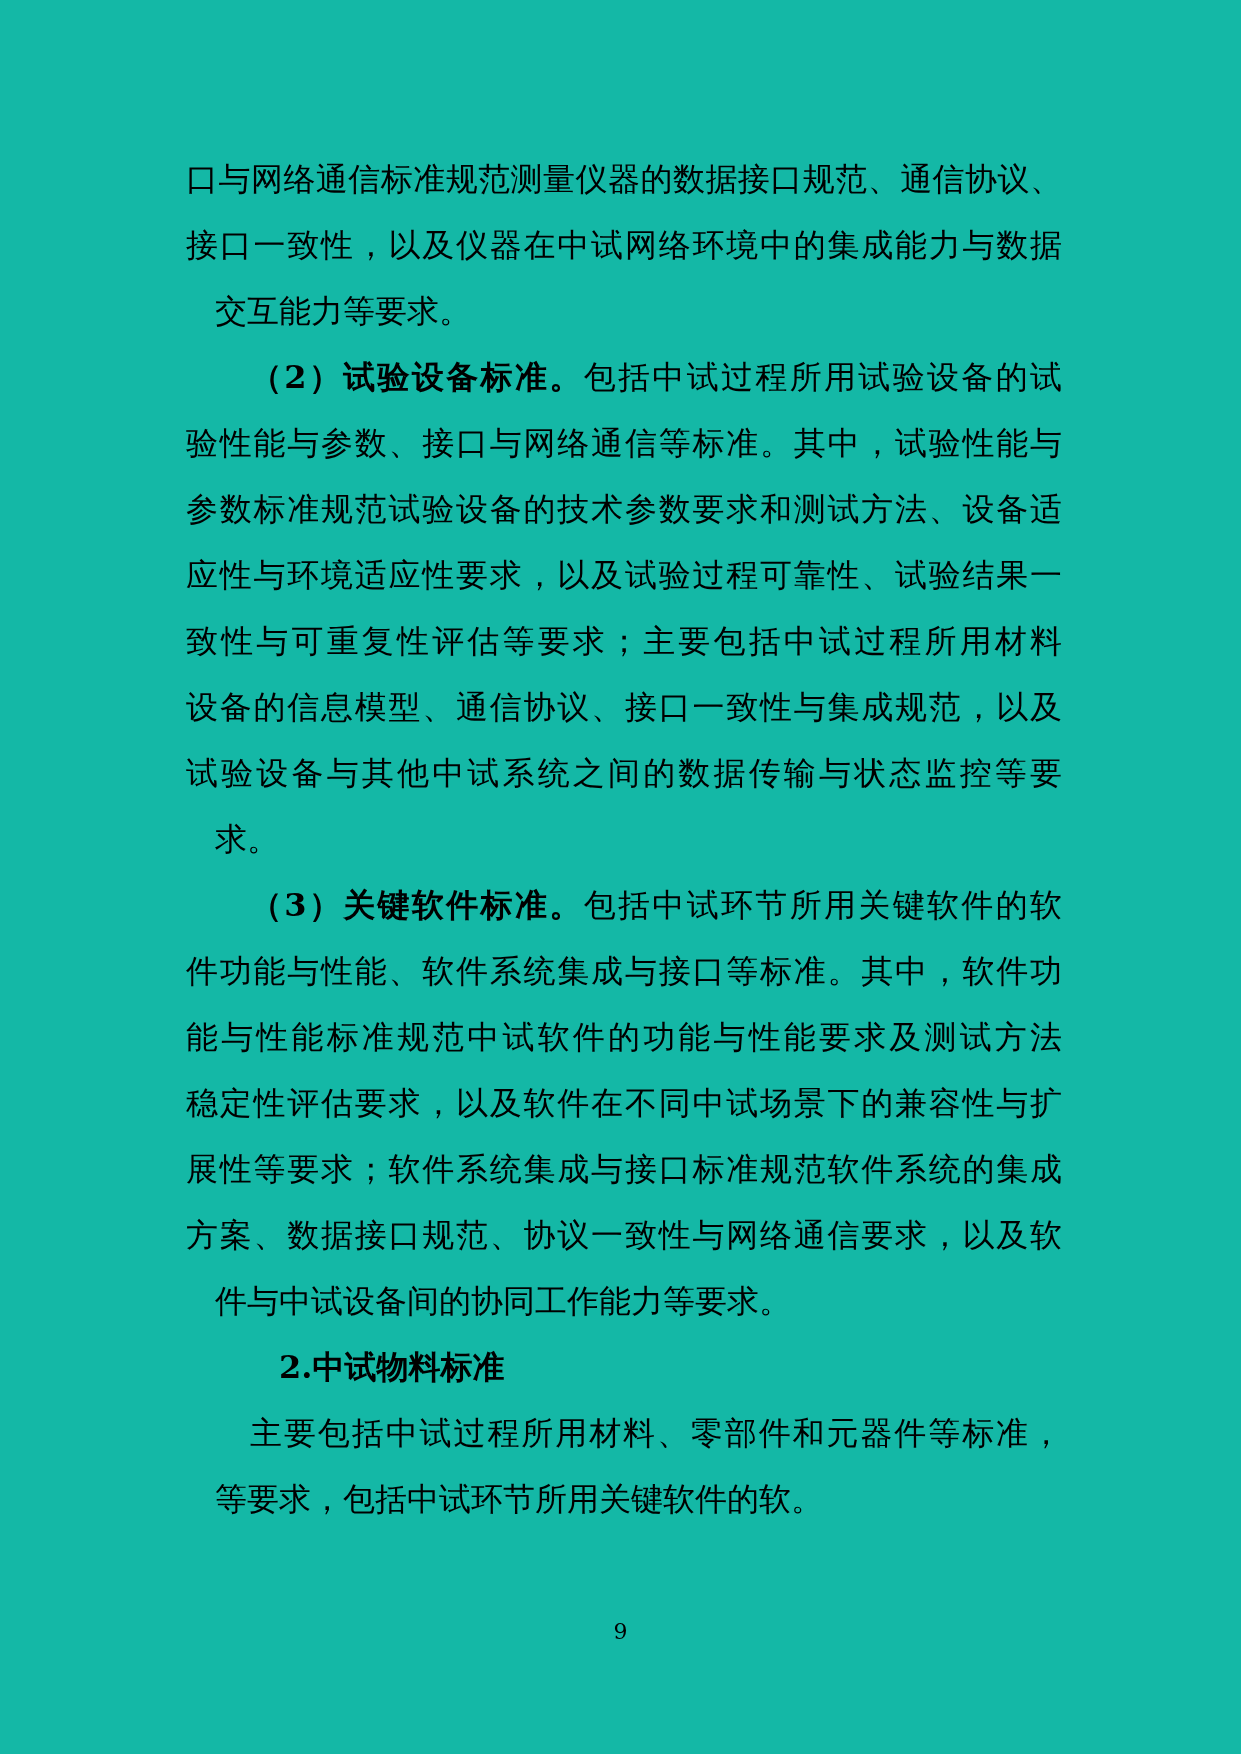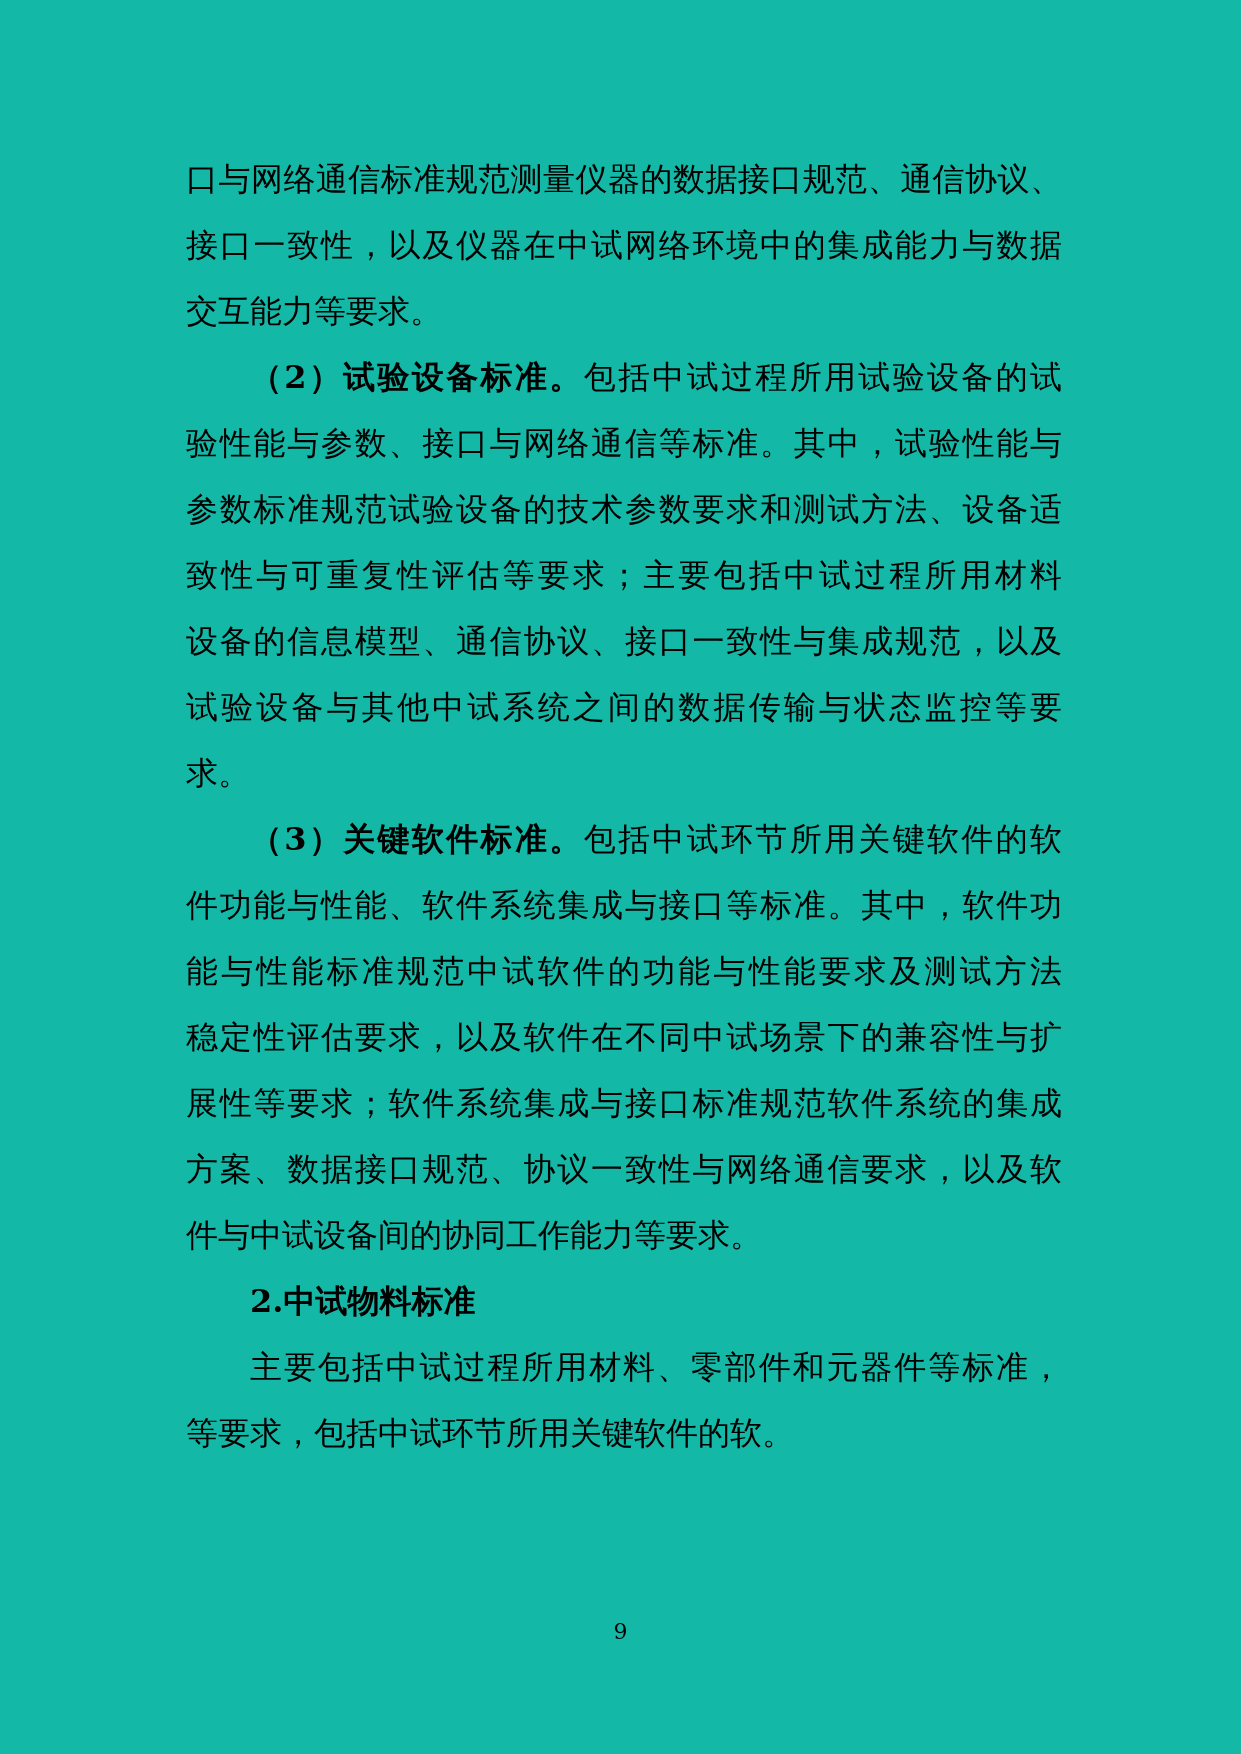--- a/index.html
+++ b/index.html
@@ -27,20 +27,21 @@
   }
   .line {
     height: 66px;
     text-align: justify;
     text-align-last: justify;
     white-space: nowrap;
   }
   .line.left {
     text-align: left;
     text-align-last: left;
+    margin-left: 29px;
   }
   .line.indent {
     text-indent: 64px;
     text-align: center;
   }
   .bold {
     font-weight: bold;
   }
   .footer {
     position: absolute;
@@ -59,20 +60,21 @@
 
   <div class="text-block">
 
     <div class="line">口与网络通信标准规范测量仪器的数据接口规范、通信协议、</div>
     <div class="line">接口一致性，以及仪器在中试网络环境中的集成能力与数据</div>
     <div class="line left">交互能力等要求。</div>
 
     <div class="line indent"><span class="bold">（2）试验设备标准。</span><span>包括中试过程所用试验设备的试</span></div>
     <div class="line">验性能与参数、接口与网络通信等标准。其中，试验性能与</div>
     <div class="line">参数标准规范试验设备的技术参数要求和测试方法、设备适</div>
+    <div class="line">应性与环境适应性要求，以及试验过程可靠性、试验结果一</div>
     <div class="line">致性与可重复性评估等要求；主要包括中试过程所用材料</div>
     <div class="line">设备的信息模型、通信协议、接口一致性与集成规范，以及</div>
     <div class="line">试验设备与其他中试系统之间的数据传输与状态监控等要</div>
     <div class="line left">求。</div>
 
     <div class="line indent"><span class="bold">（3）关键软件标准。</span><span>包括中试环节所用关键软件的软</span></div>
     <div class="line">件功能与性能、软件系统集成与接口等标准。其中，软件功</div>
     <div class="line">能与性能标准规范中试软件的功能与性能要求及测试方法</div>
     <div class="line">稳定性评估要求，以及软件在不同中试场景下的兼容性与扩</div>
     <div class="line">展性等要求；软件系统集成与接口标准规范软件系统的集成</div>

